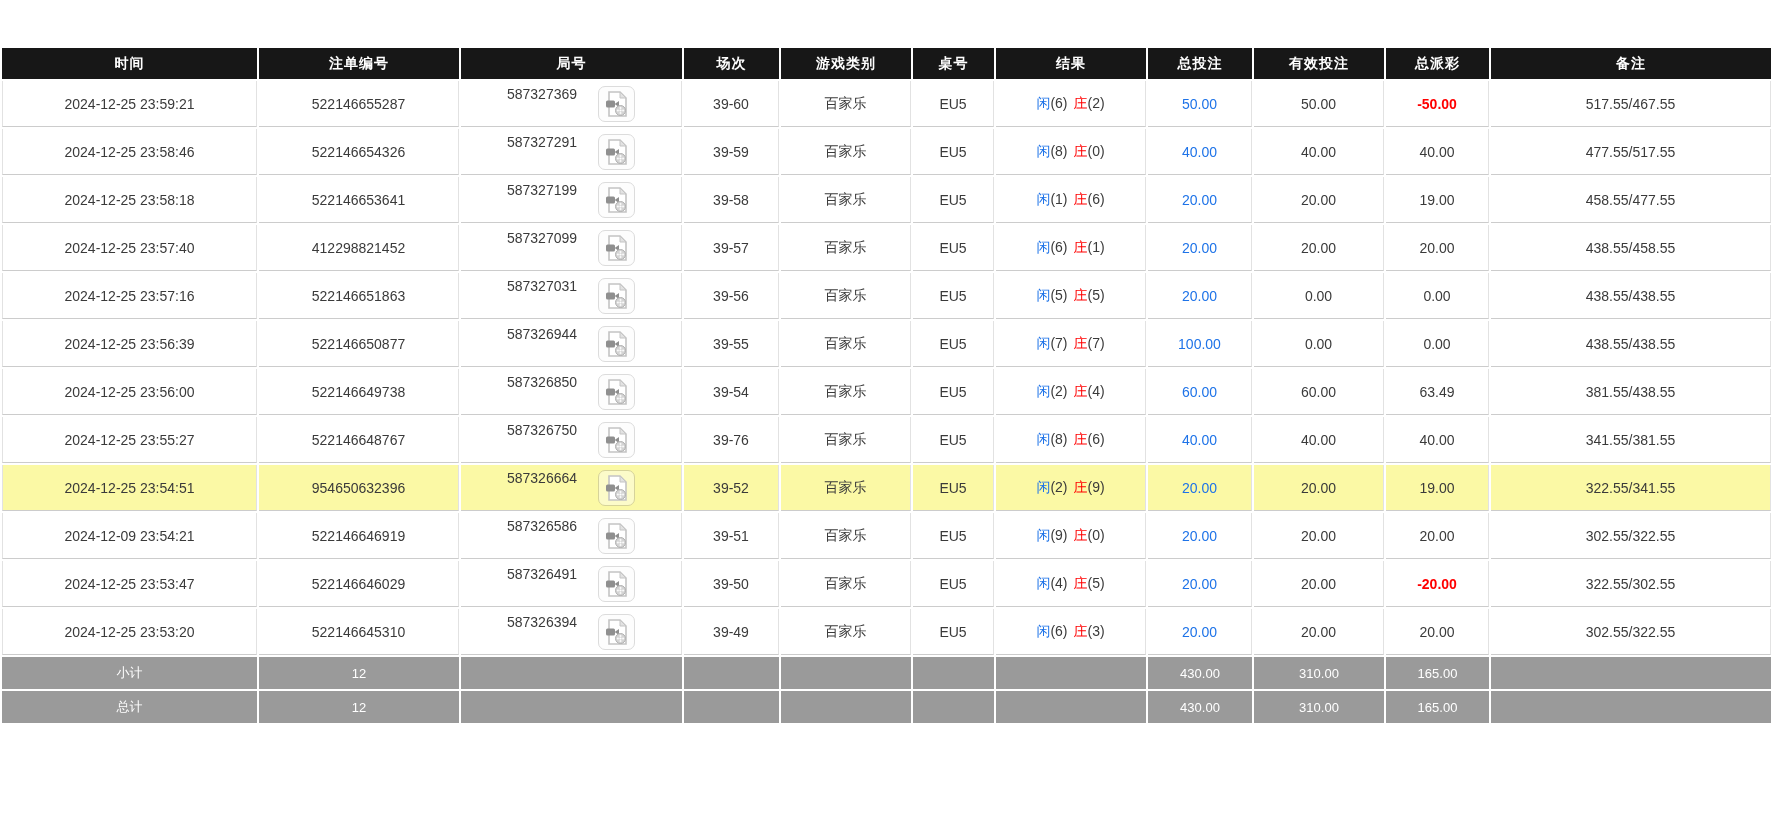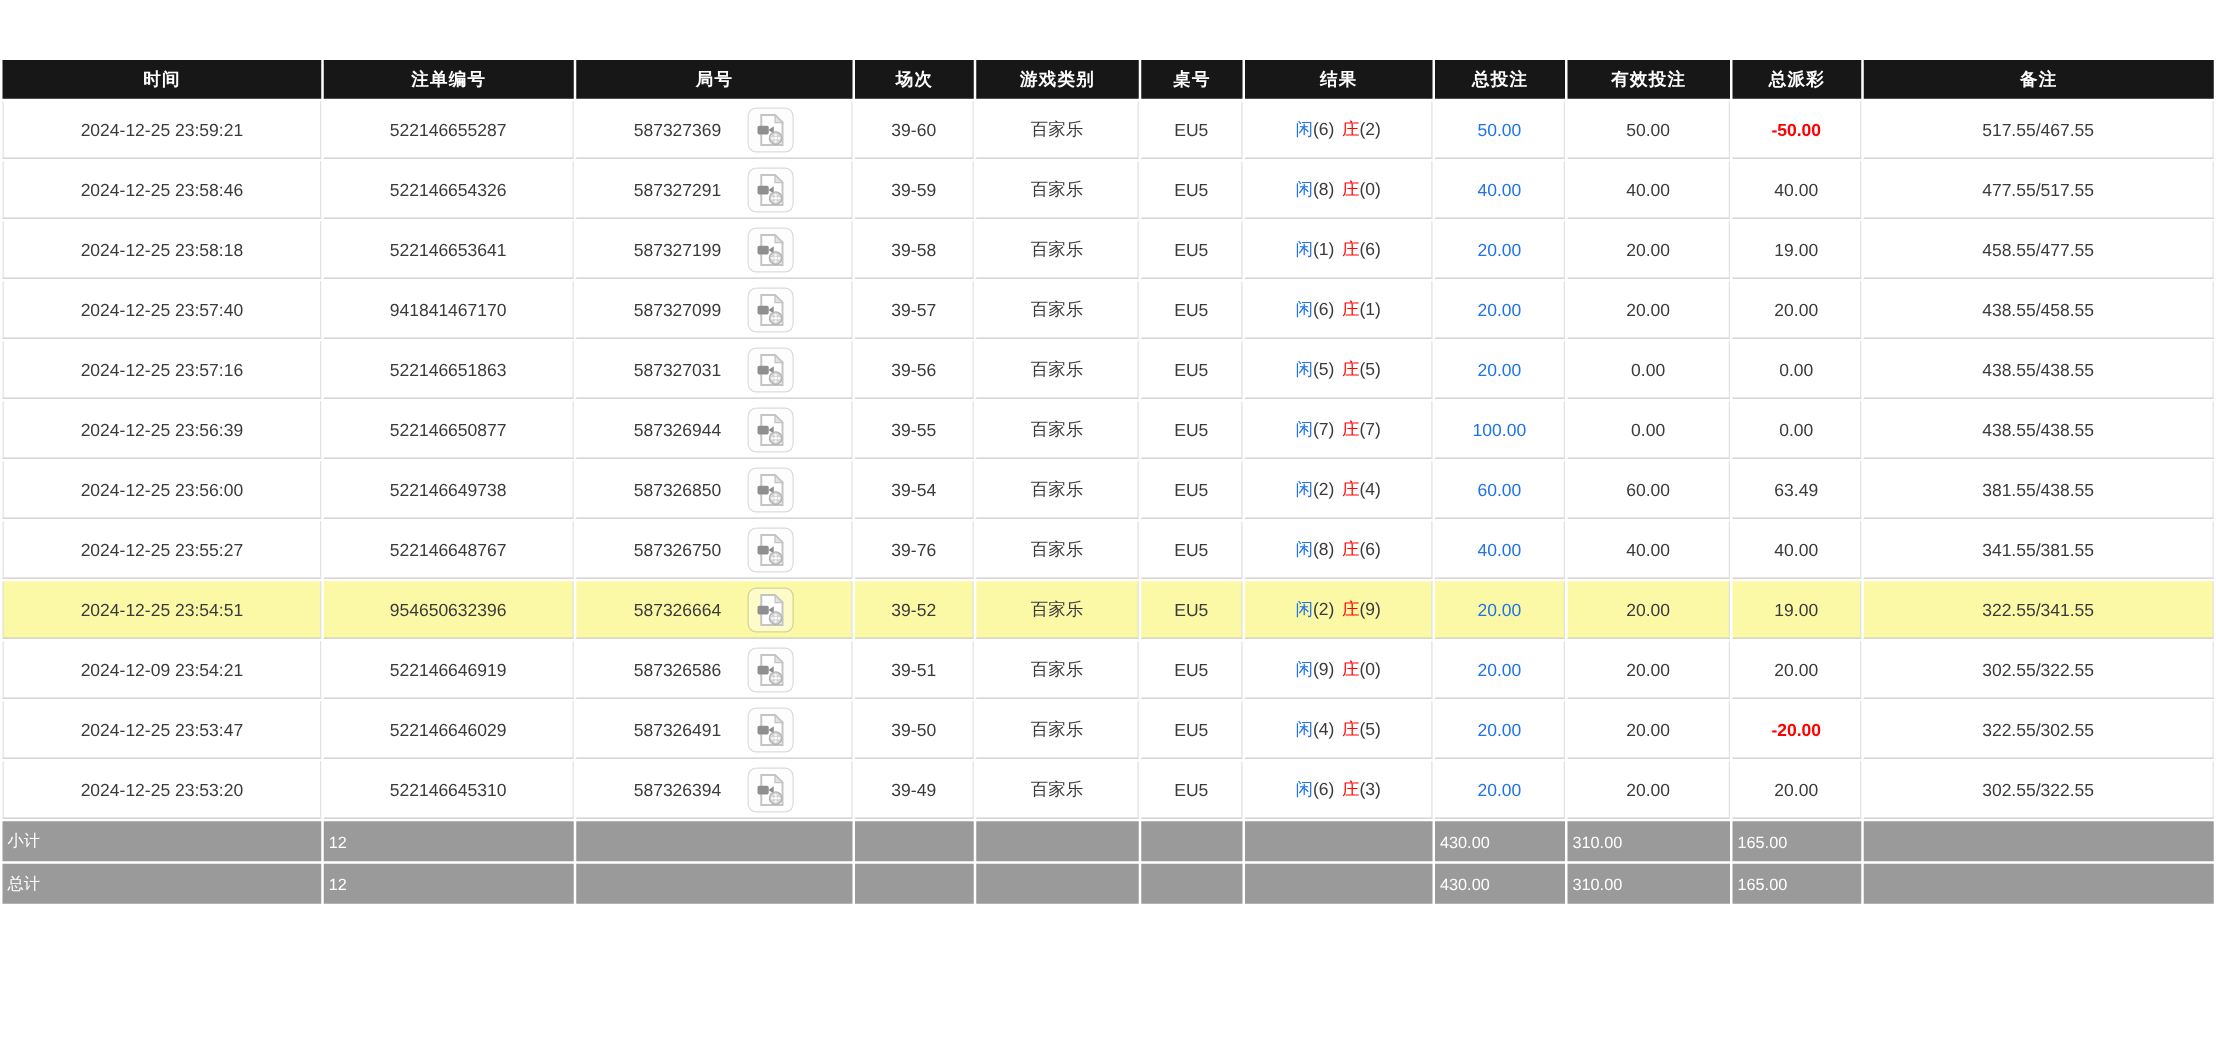--- a/index.html
+++ b/index.html
@@ -26,23 +26,23 @@
   tbody td{
     background:#ffffff; height:46px; text-align:center; vertical-align:middle;
     font-size:14px; color:#3a3a3a; padding:0 4px; overflow:hidden;
     border-bottom:1px solid var(--row-line);
     border-right:1px solid var(--col-line);
   }
   tbody td:first-child{border-left:1px solid var(--col-line);}
   tbody tr.highlight td{background:var(--highlight-bg);}
   tfoot td{
     background:var(--summary-bg); color:var(--summary-text);
-    height:32px; font-size:13px; vertical-align:middle; padding:0 4px;
-  }
-  .round-wrap{display:inline-flex; align-items:center; gap:21px;}
+    height:32px; font-size:13px; text-align:center; vertical-align:middle; padding:0 4px;
+  }
+  .round-wrap{display:inline-flex; align-items:flex-start; gap:21px;}
   .video-btn{
     width:37px; height:36px; padding:0; margin:0;
     border:1px solid #dcdcdc; border-radius:7px; background:#fdfdfd;
     display:inline-flex; align-items:center; justify-content:center; cursor:pointer;
   }
   tr.highlight .video-btn{background:rgba(255,255,255,0.40); border-color:#d6d39a;}
   .p-label{color:var(--blue);}
   .b-label{color:var(--red); margin-left:6px;}
   .score{color:#3a3a3a;}
   .bet-link{color:var(--blue); cursor:pointer;}
@@ -181,21 +181,21 @@
     </td>
     <td>
       <span class="bet-link">20.00</span>
     </td>
     <td>20.00</td>
     <td>19.00</td>
     <td>458.55/477.55</td>
   </tr>
       <tr>
     <td>2024-12-25 23:57:40</td>
-    <td>941841467170</td>
+    <td>412298821452</td>
     <td>
       <span class="round-wrap">
         <span>587327099</span>
         <button class="video-btn" type="button">
           <svg width="23" height="26" viewBox="0 0 23 26" aria-hidden="true">
             <path d="M4 1 H15 L21 7 V25 H4 Z" fill="#ffffff" stroke="#c4c4c4" stroke-width="1.6"></path>
             <path d="M15 1 V7 H21 Z" fill="#e2e2e2" stroke="#c4c4c4" stroke-width="1"></path>
             <rect x="1" y="9.5" width="9" height="7" rx="1.5" fill="#8f8f8f"></rect>
             <path d="M10 12.8 L14 10 V16 L10 13.2 Z" fill="#8f8f8f"></path>
             <circle cx="15.5" cy="19.5" r="5" fill="#d4d4d4" stroke="#b0b0b0"></circle>

